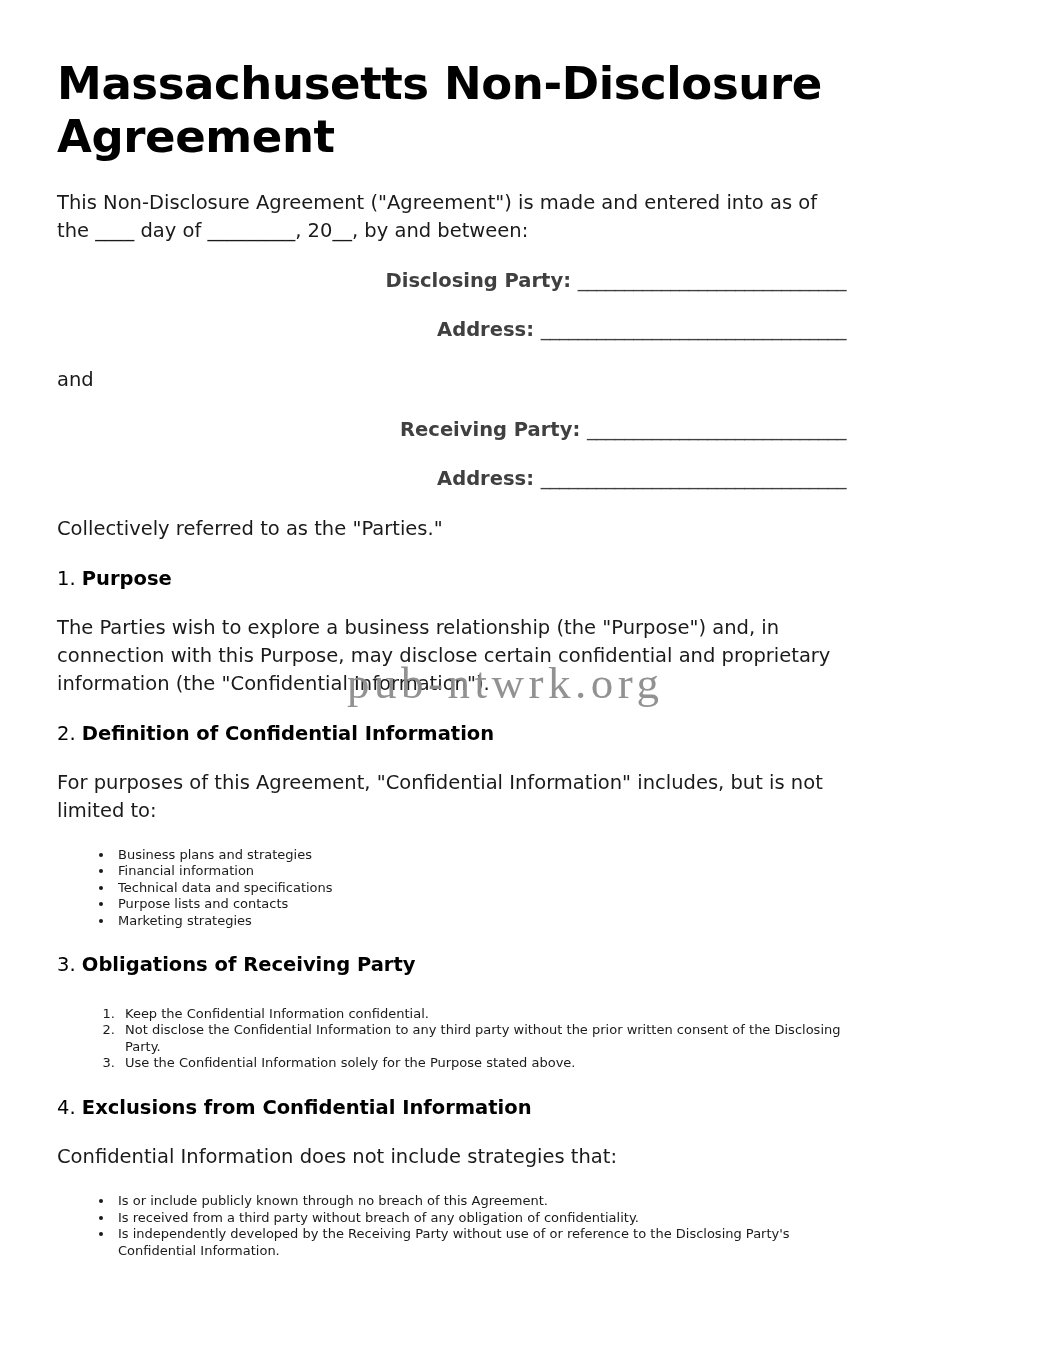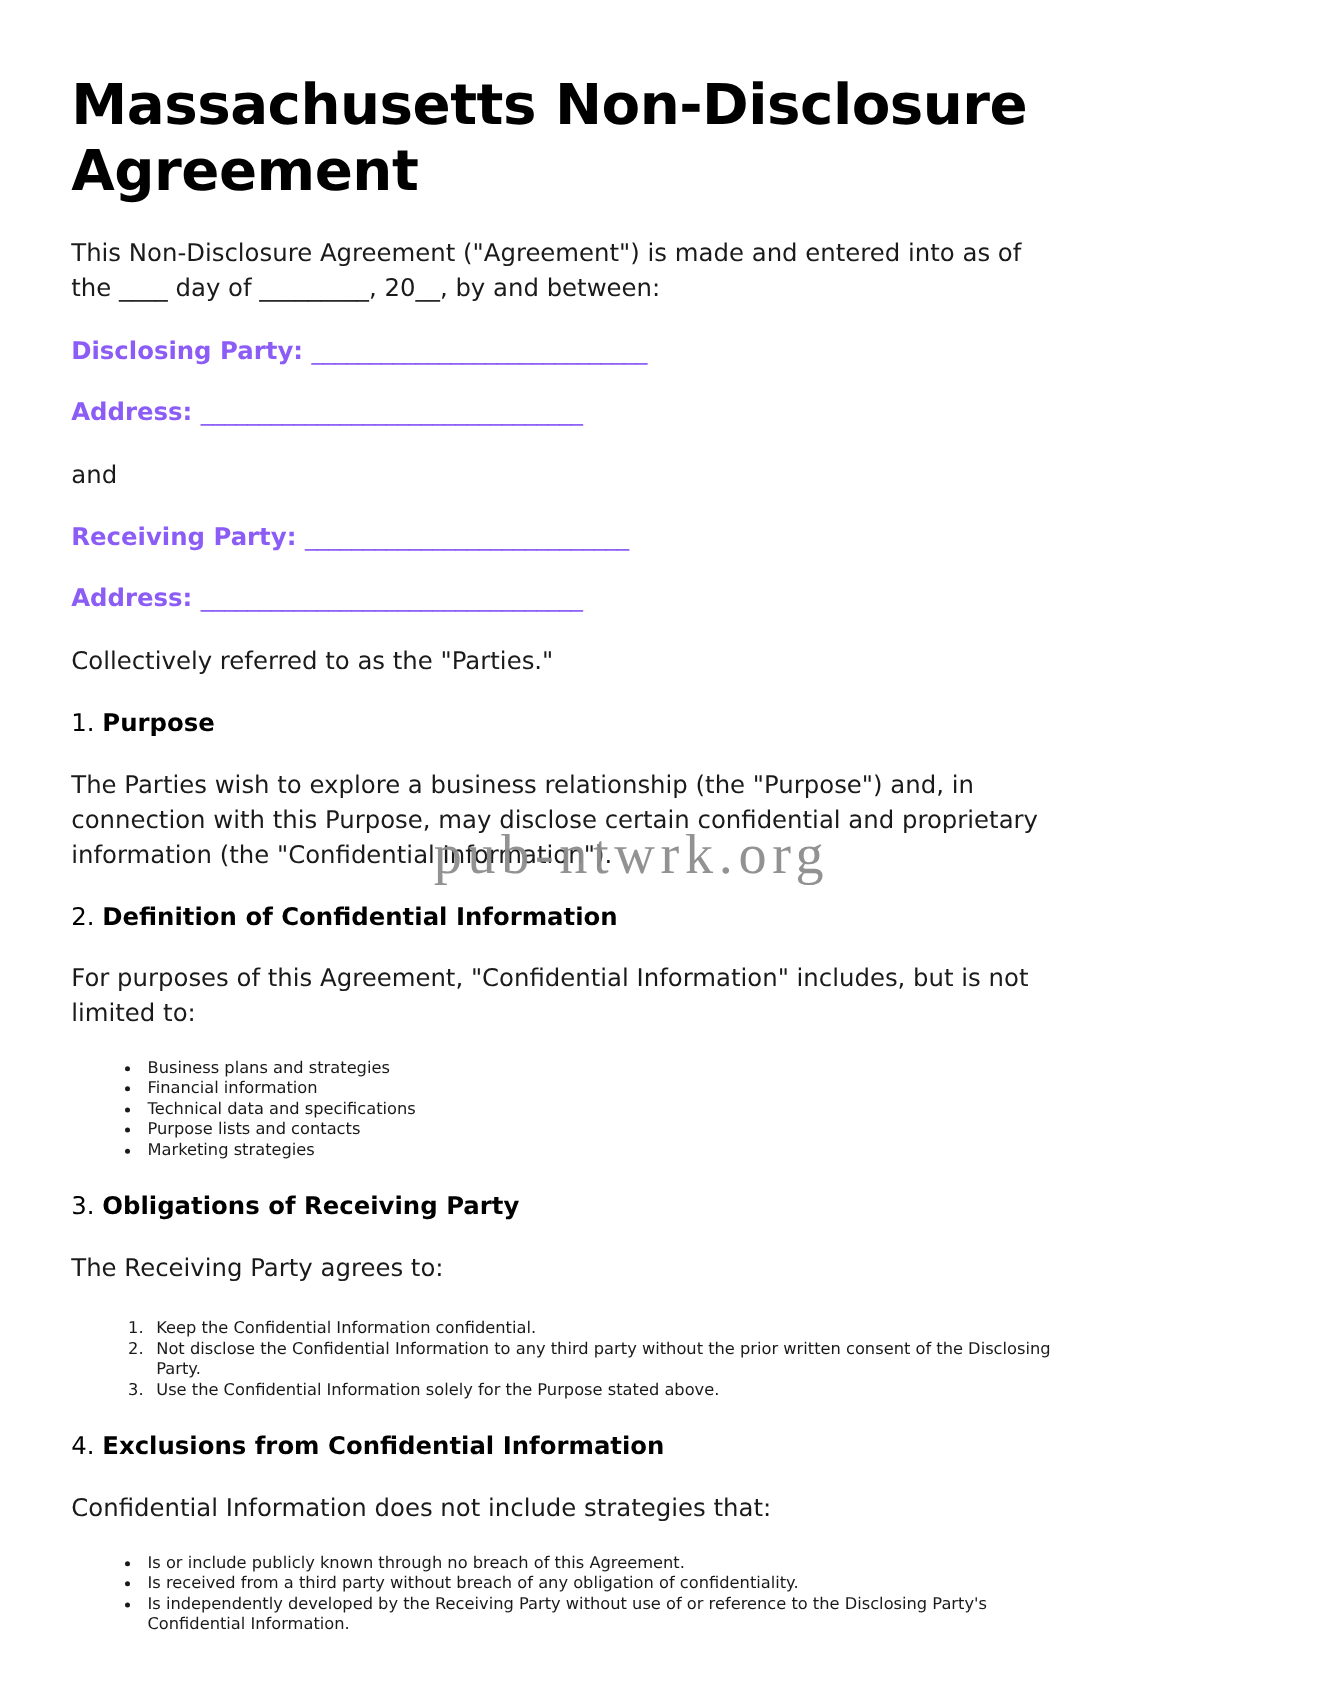--- a/index.html
+++ b/index.html
@@ -44,22 +44,23 @@
     margin: 0 0 22px 0;
     color: #1a1a1a;
     max-width: 940px;
   }
 
   .field-line {
     font-size: 19.5px;
     line-height: 1.42;
     margin: 0 0 22px 0;
     font-weight: 700;
-    color: #8b5cf6;
+    color: #404040;
     white-space: nowrap;
+    text-align: right;
   }
   .field-line .blank {
     font-weight: 400;
     letter-spacing: -0.5px;
   }
 
   .blank {
     font-family: "DejaVu Sans", "Liberation Sans", sans-serif;
     letter-spacing: -0.5px;
   }
@@ -171,21 +172,20 @@
     <li>Financial information</li>
     <li>Technical data and specifications</li>
     <li>Purpose lists and contacts</li>
     <li>Marketing strategies</li>
   </ul>
 
   <p class="section-heading">
     <span class="sec-num">3.</span>
     <span class="sec-title">Obligations of Receiving Party</span>
   </p>
-  <p class="para">The Receiving Party agrees to:</p>
   <ol class="doc-list">
     <li>Keep the Confidential Information confidential.</li>
     <li>Not disclose the Confidential Information to any third party without the prior written consent of the Disclosing Party.</li>
     <li>Use the Confidential Information solely for the Purpose stated above.</li>
   </ol>
 
   <p class="section-heading">
     <span class="sec-num">4.</span>
     <span class="sec-title">Exclusions from Confidential Information</span>
   </p>

